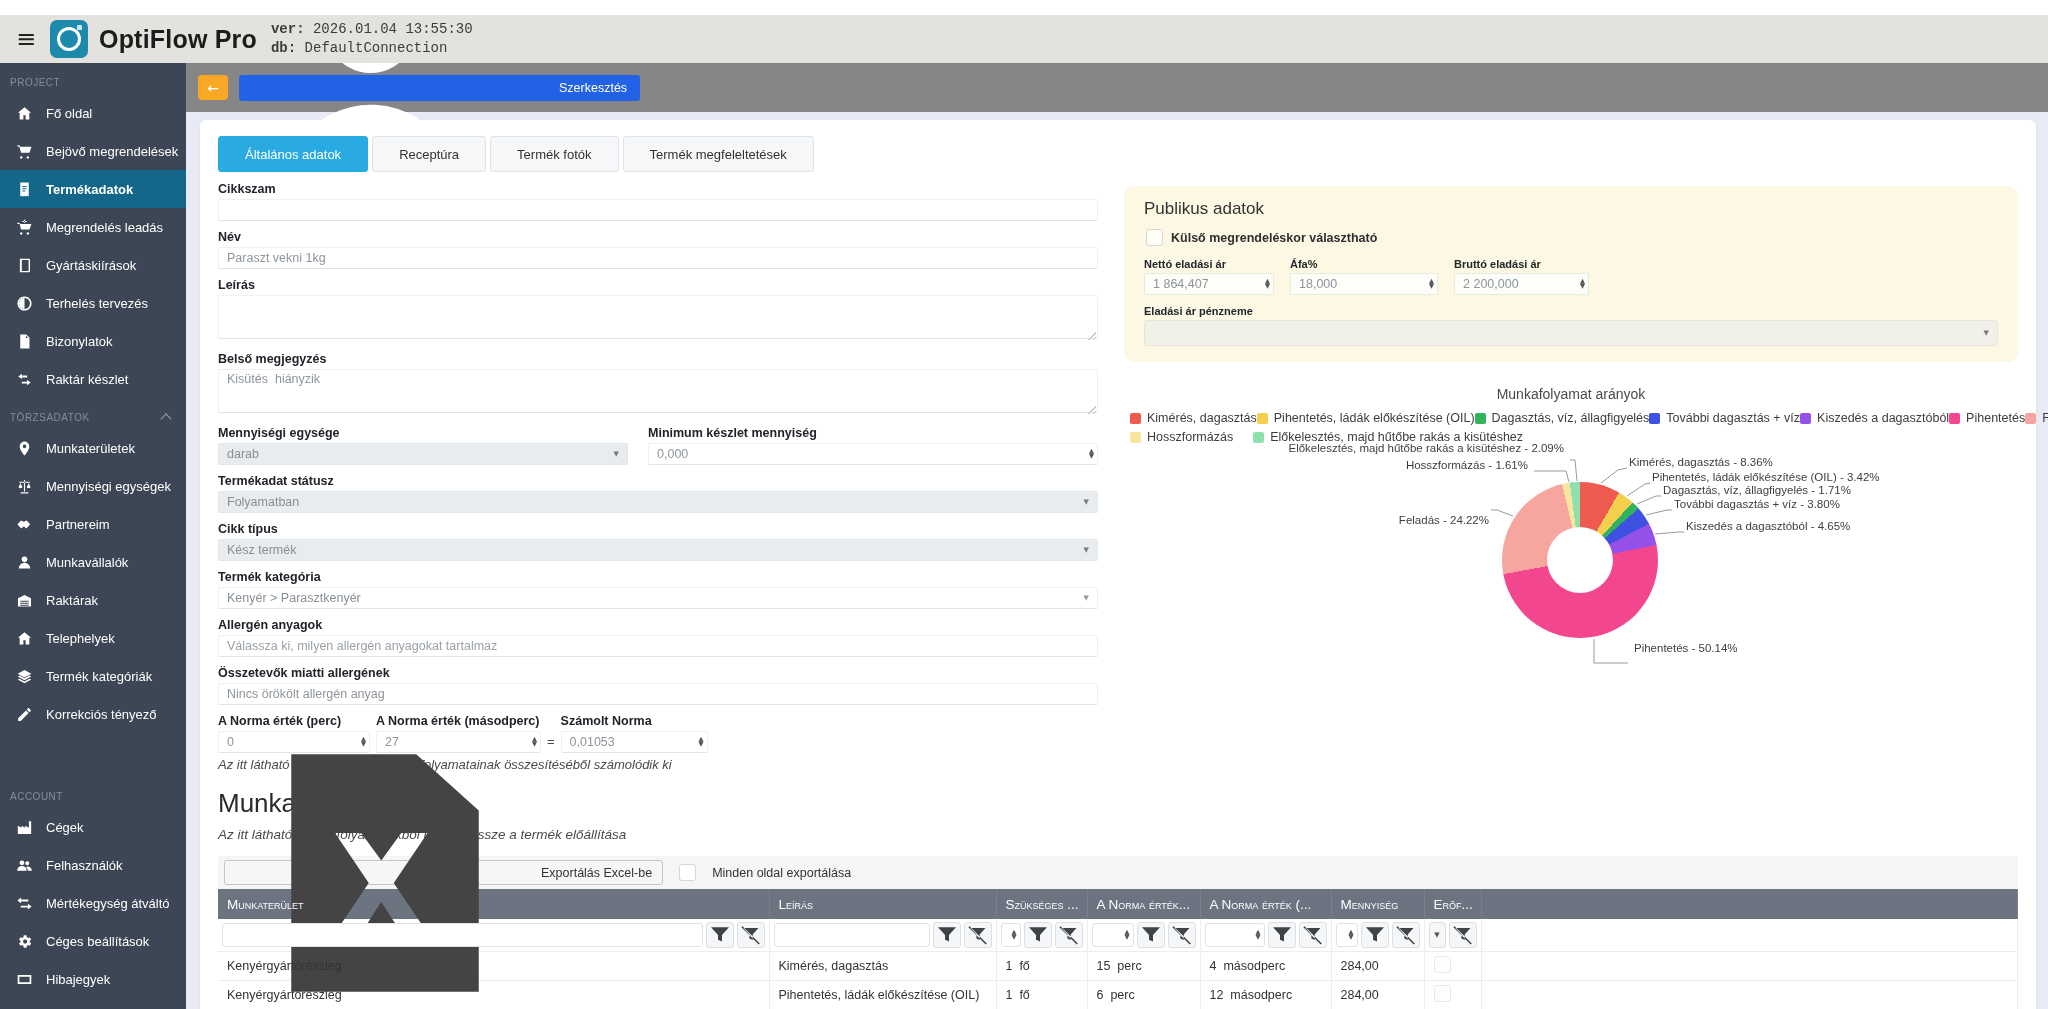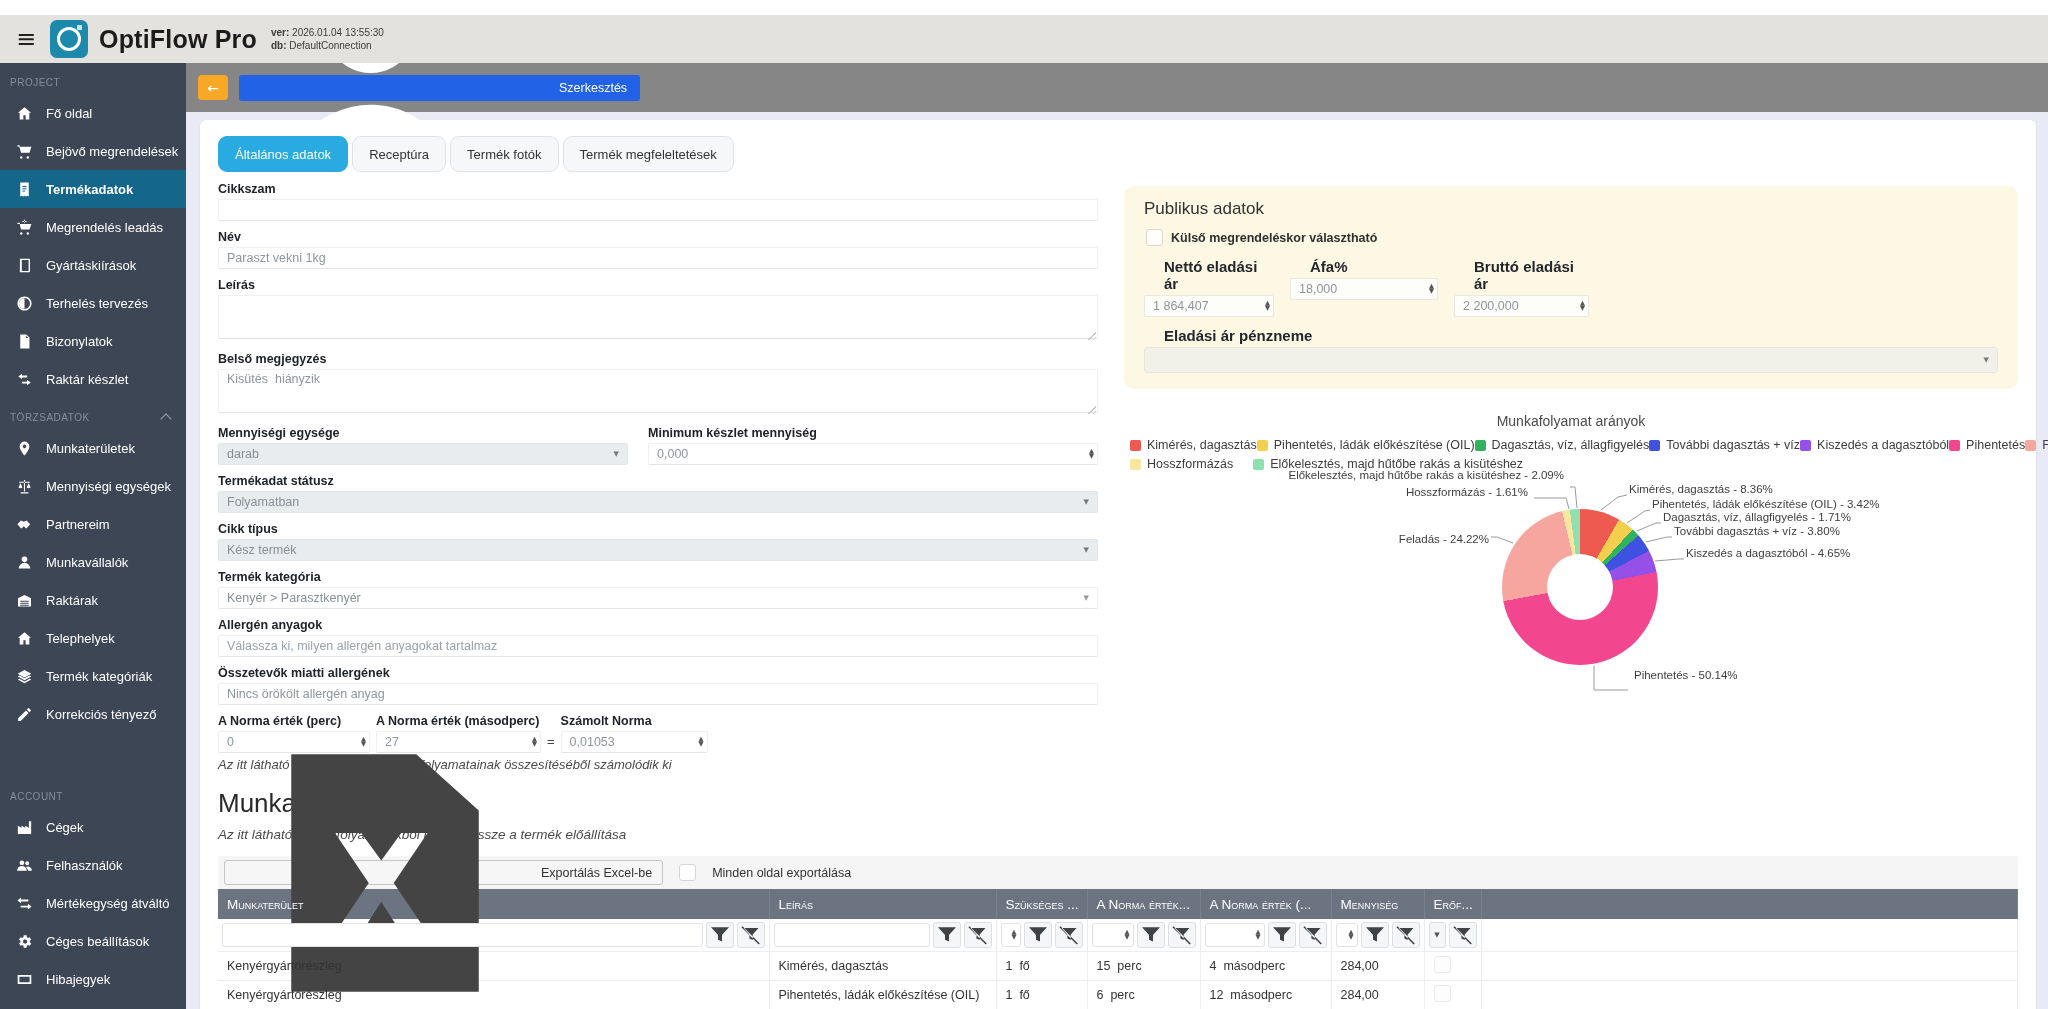--- a/index.html
+++ b/index.html
@@ -9,21 +9,21 @@
 
   
   .top-strip{position:absolute;top:0;left:0;right:0;height:15px;background:#ffffff;}
   .app-header{position:absolute;top:15px;left:0;right:0;height:48px;background:#e3e2de;
               display:flex;align-items:center;padding-left:16px;box-sizing:border-box;}
   .hamburger{font-size:24px;color:#222;width:34px;cursor:pointer;line-height:1;}
   .app-logo{width:38px;height:38px;border-radius:7px;background:#1d89ab;display:flex;align-items:center;justify-content:center;margin-right:11px;position:relative;}
   .app-logo .ring{width:18px;height:18px;border:3px solid #fff;border-radius:50%;}
   .app-logo .notch{position:absolute;top:5px;right:6px;width:5px;height:5px;background:#cfe9f1;border-radius:1px;}
   .app-title{font-size:25px;font-weight:bold;color:#1c1c1c;letter-spacing:.2px;margin-right:14px;}
-  .ver-block{font-size:10px;color:#3c3c3c;line-height:1.35;}
+  .ver-block{font-size:14px;color:#3c3c3c;line-height:1.35;font-family:Liberation Mono, monospace;}
   .ver-block b{font-weight:bold;}
 
   
   .sidebar{position:absolute;top:63px;left:0;width:186px;bottom:0;background:#3d4654;overflow:hidden;}
   .side-section{display:flex;align-items:center;justify-content:space-between;
                 padding:14px 16px 6px 10px;font-size:10px;letter-spacing:.5px;color:#848d9b;}
   .side-section .chev{width:7px;height:7px;border-left:1.6px solid #97a0ad;border-top:1.6px solid #97a0ad;
                 transform:rotate(45deg);margin-top:3px;}
   .side-item{display:flex;align-items:center;height:38px;color:#fff;font-size:13px;cursor:pointer;}
   .side-item .sicon{width:17px;height:17px;margin:0 13px 0 16px;flex:none;color:#fff;}
@@ -41,22 +41,22 @@
 
   .content{margin:8px 12px 0 14px;}
   .card{background:#fff;border-radius:6px;box-shadow:0 1px 3px rgba(0,0,0,.08);
         padding:16px 18px 0 18px;height:1100px;box-sizing:border-box;}
   .cols{display:flex;}
   .col-left{width:880px;flex:none;}
   .col-right{flex:1;margin-left:26px;padding-top:50px;position:relative;}
 
   
   .tabs{display:flex;gap:4px;margin-bottom:10px;}
-  .tab{height:34px;display:flex;align-items:center;padding:0 16px;font-size:13px;color:#333;
-       background:#f6f7f8;border:1px solid #dfe3e7;border-radius:9px;cursor:pointer;}
+  .tab{height:34px;display:flex;align-items:center;padding:0 26px;font-size:13px;color:#333;
+       background:#f6f7f8;border:1px solid #dfe3e7;border-radius:3px;cursor:pointer;}
   .tab.active{background:#29abe2;border-color:#29abe2;color:#fff;}
 
   
   .fgroup{margin-bottom:9px;}
   .flabel{font-size:12.5px;font-weight:bold;color:#20242a;margin-bottom:3px;}
   .tinput{width:100%;height:22px;box-sizing:border-box;border:1px solid #eef0f2;border-bottom-color:#e2e5e8;
           border-radius:2px;font-size:12.5px;color:#8e959c;padding:2px 8px;background:#fff;outline:none;
           font-family:"Liberation Sans",sans-serif;}
   .tinput::placeholder{color:#9aa1a8;}
   textarea.tinput{height:44px;resize:none;}
@@ -79,21 +79,21 @@
   .sub{font-style:italic;font-size:13.5px;color:#4a4a4a;margin-bottom:14px;}
 
   
   .ypanel{background:#fcf8e3;border-radius:10px;padding:13px 20px 16px;box-sizing:border-box;}
   .ypanel h2{font-size:17px;font-weight:400;color:#333;margin:0 0 10px;}
   .cbrow{display:flex;align-items:center;gap:8px;margin-bottom:12px;margin-left:2px;}
   .cb{width:15px;height:15px;border:1px solid #d9d9cf;border-radius:3px;background:#fffef9;flex:none;cursor:pointer;}
   .cbrow span{font-size:12.5px;font-weight:600;color:#2f2f2f;}
   .price-row{display:flex;gap:16px;margin-bottom:10px;}
   .ypanel .tinput{background:#fdfdfa;border-color:#e9e9e0;}
-  .ylabel{font-size:15px;font-weight:bold;color:#23272d;margin-bottom:3px;margin-left:20px;}
+  .ylabel{font-size:11px;font-weight:bold;color:#23272d;margin-bottom:3px;}
   .cur-select{height:24px;background:#f1f1ea;border:1px solid #e5e5db;border-radius:3px;display:flex;
               align-items:center;justify-content:flex-end;padding:0 8px;cursor:pointer;}
 
   
   .chart-box{position:relative;height:330px;margin-top:12px;}
   .chart-title{position:absolute;top:12px;left:0;width:100%;text-align:center;font-size:14px;color:#4a4a4a;}
   .legend{position:absolute;top:37px;left:6px;width:856px;}
   .legend .lrow{display:flex;align-items:center;margin-bottom:5px;}
   .legend .lrow.r1{justify-content:space-between;}
   .legend .lrow.r2{gap:20px;}
@@ -575,21 +575,21 @@
                 <polyline points="446,86 451,86 453,107"></polyline>
               </g>
             </svg>
             <div id="callouts">
                 <div class="callout" style="top: 82px; left: 505px;">Kimérés, dagasztás - 8.36%</div>
                 <div class="callout" style="top: 97px; left: 528px; text-align: right;">Pihentetés, ládák előkészítése (OIL) - 3.42%</div>
                 <div class="callout" style="top: 110px; left: 539px;">Dagasztás, víz, állagfigyelés - 1.71%</div>
                 <div class="callout" style="top: 124px; left: 550px;">További dagasztás + víz - 3.80%</div>
                 <div class="callout" style="top: 146px; left: 562px;">Kiszedés a dagasztóból - 4.65%</div>
                 <div class="callout" style="top: 268px; left: 510px;">Pihentetés - 50.14%</div>
-                <div class="callout" style="top: 132px; right: 529px;">Feladás - 24.22%</div>
+                <div class="callout" style="top: 140px; right: 529px;">Feladás - 24.22%</div>
                 <div class="callout" style="top: 85px; right: 490px;">Hosszformázás - 1.61%</div>
                 <div class="callout" style="top: 68px; right: 454px;">Előkelesztés, majd hűtőbe rakás a kisütéshez - 2.09%</div>
               </div>
           </div>
         </div>
       </div>
 
       <div class="export-strip">
         <button class="btn-export">
           <span style="display:flex">

